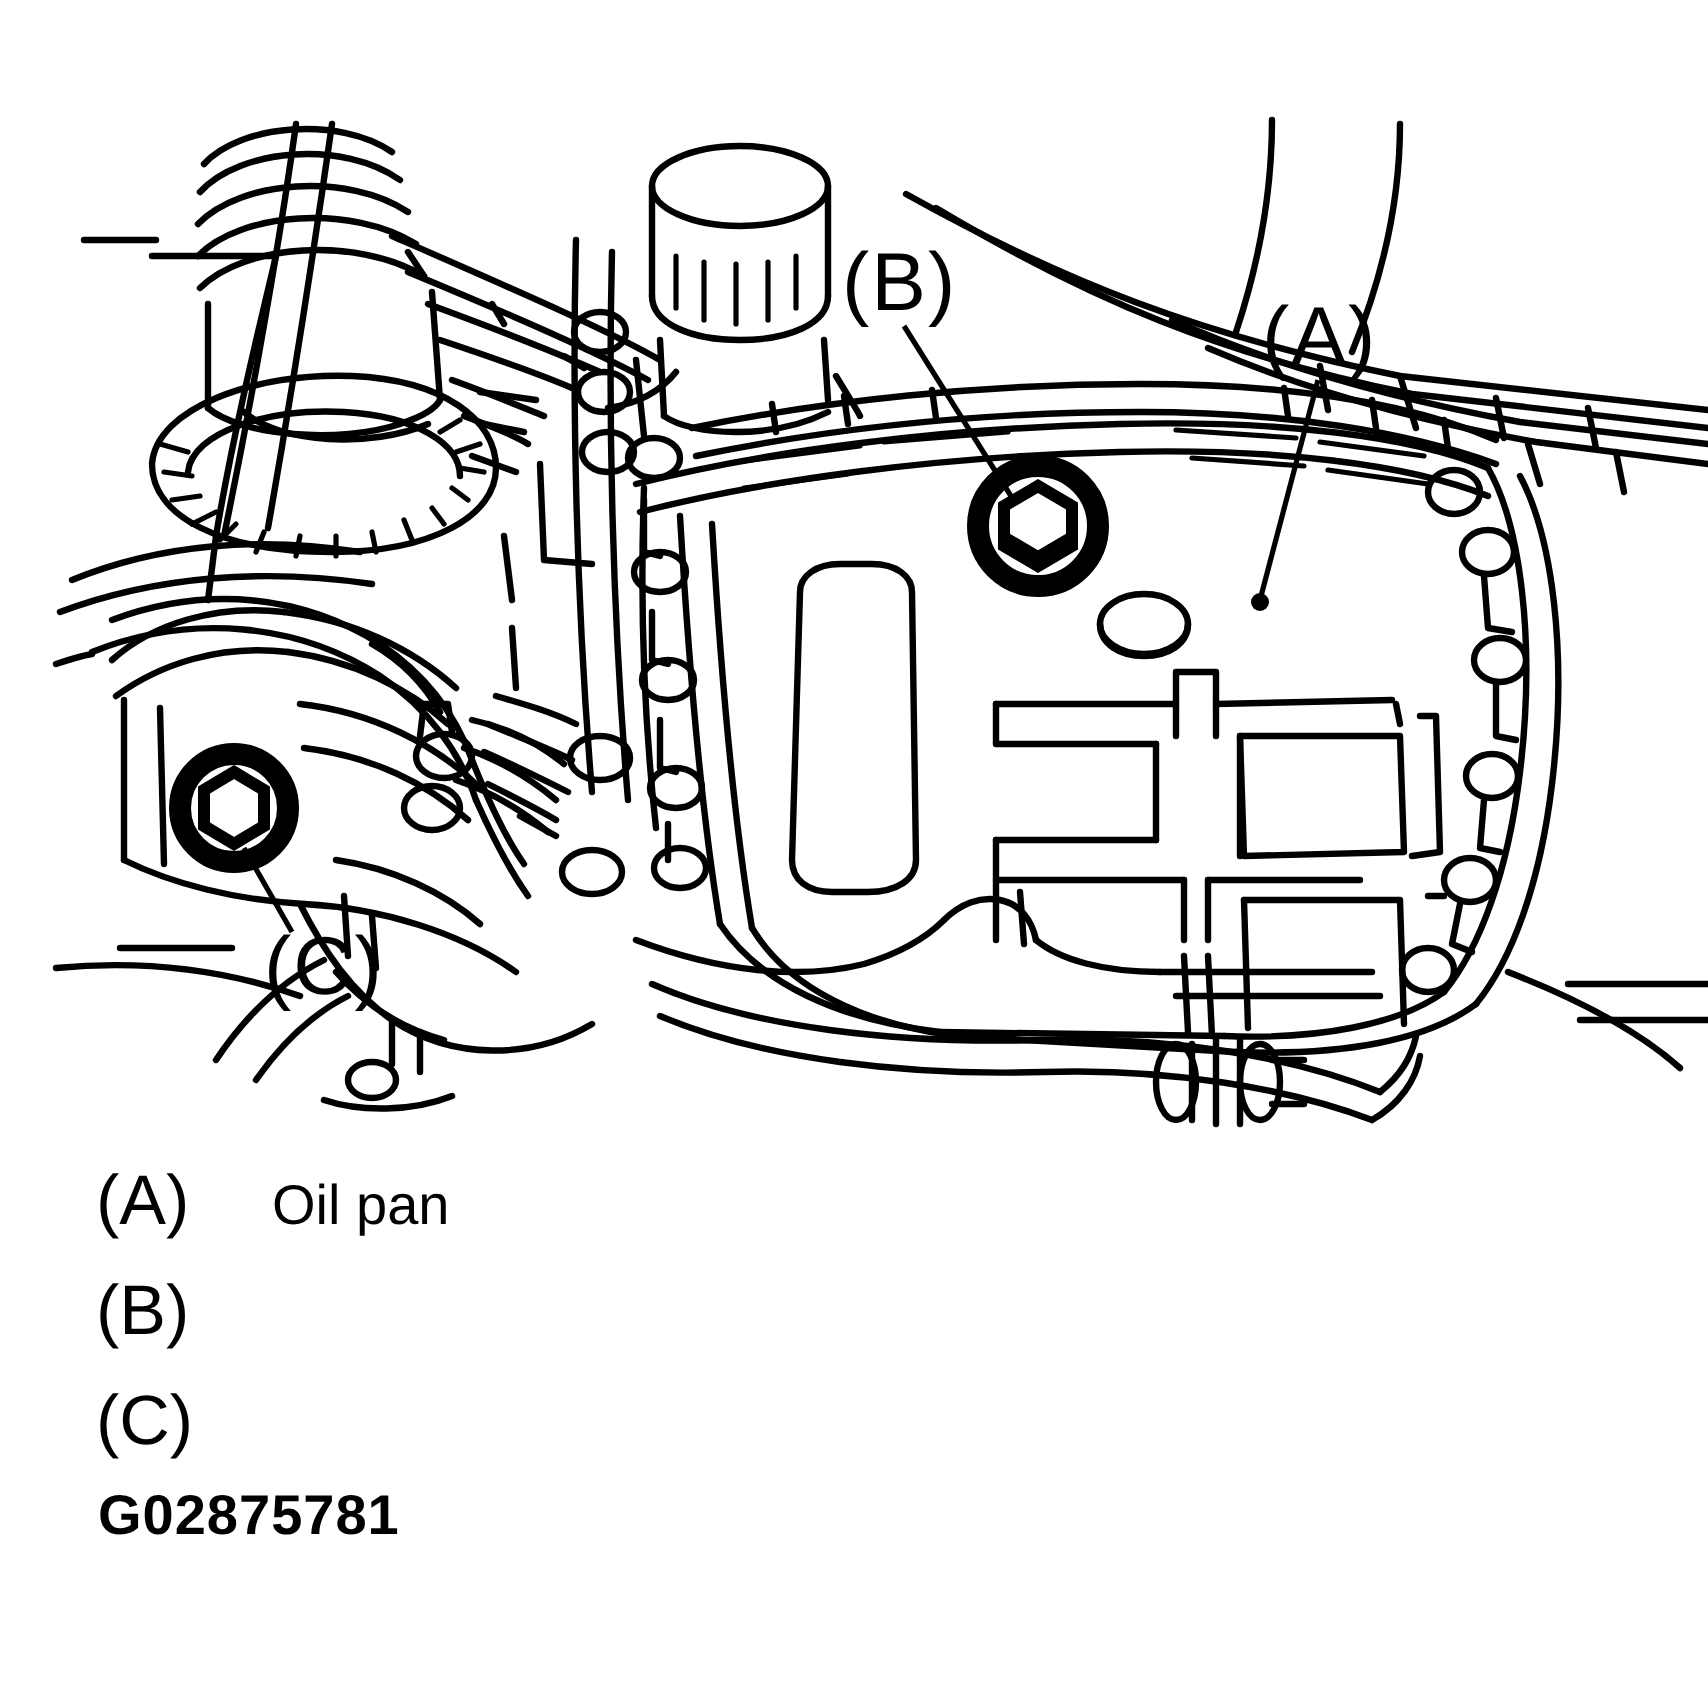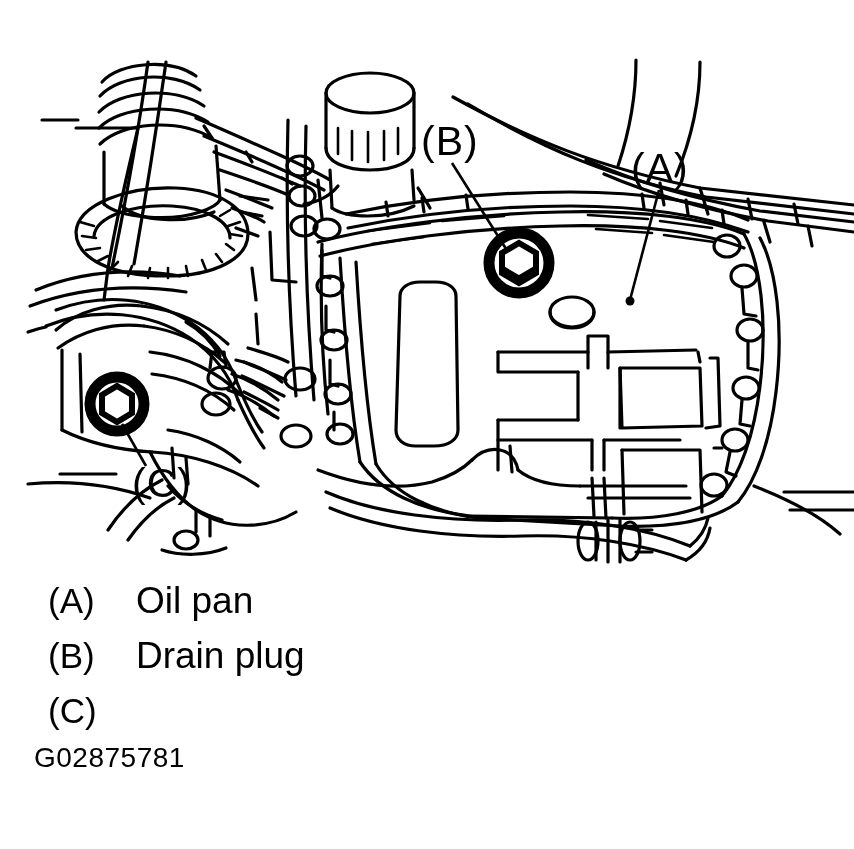--- a/index.html
+++ b/index.html
@@ -50,31 +50,32 @@
     height: 55px;
   }
   .legend-key {
     width: 88px;
     margin-left: 48px;
     font-size: 35px;
     line-height: 55px;
     white-space: nowrap;
   }
   .legend-label {
-    font-size: 37px;
+    font-size: 28px;
     line-height: 55px;
     white-space: nowrap;
   }
   #figure-id {
     position: absolute;
-    left: 34px;
+    left: 49px;
     top: 742px;
     font-size: 28px;
     letter-spacing: 0.5px;
     white-space: nowrap;
+    font-weight: bold;
   }
 </style>
 </head>
 <body>
 
 <div id="page">
 
   <div id="figure-area">
     <svg width="854" height="575" viewBox="0 0 854 575" xmlns="http://www.w3.org/2000/svg">
       <rect x="0" y="0" width="854" height="575" fill="#ffffff"></rect>
@@ -374,21 +375,20 @@
     </svg>
   </div>
 
   <div id="legend">
     <div class="legend-row">
       <span class="legend-key">(A)</span>
       <span class="legend-label">Oil pan</span>
     </div>
     <div class="legend-row">
       <span class="legend-key">(B)</span>
-      <span class="legend-label">Drain plug</span>
     </div>
     <div class="legend-row">
       <span class="legend-key">(C)</span>
     </div>
   </div>
 
   <div id="figure-id">G02875781</div>
 
 </div>
 

